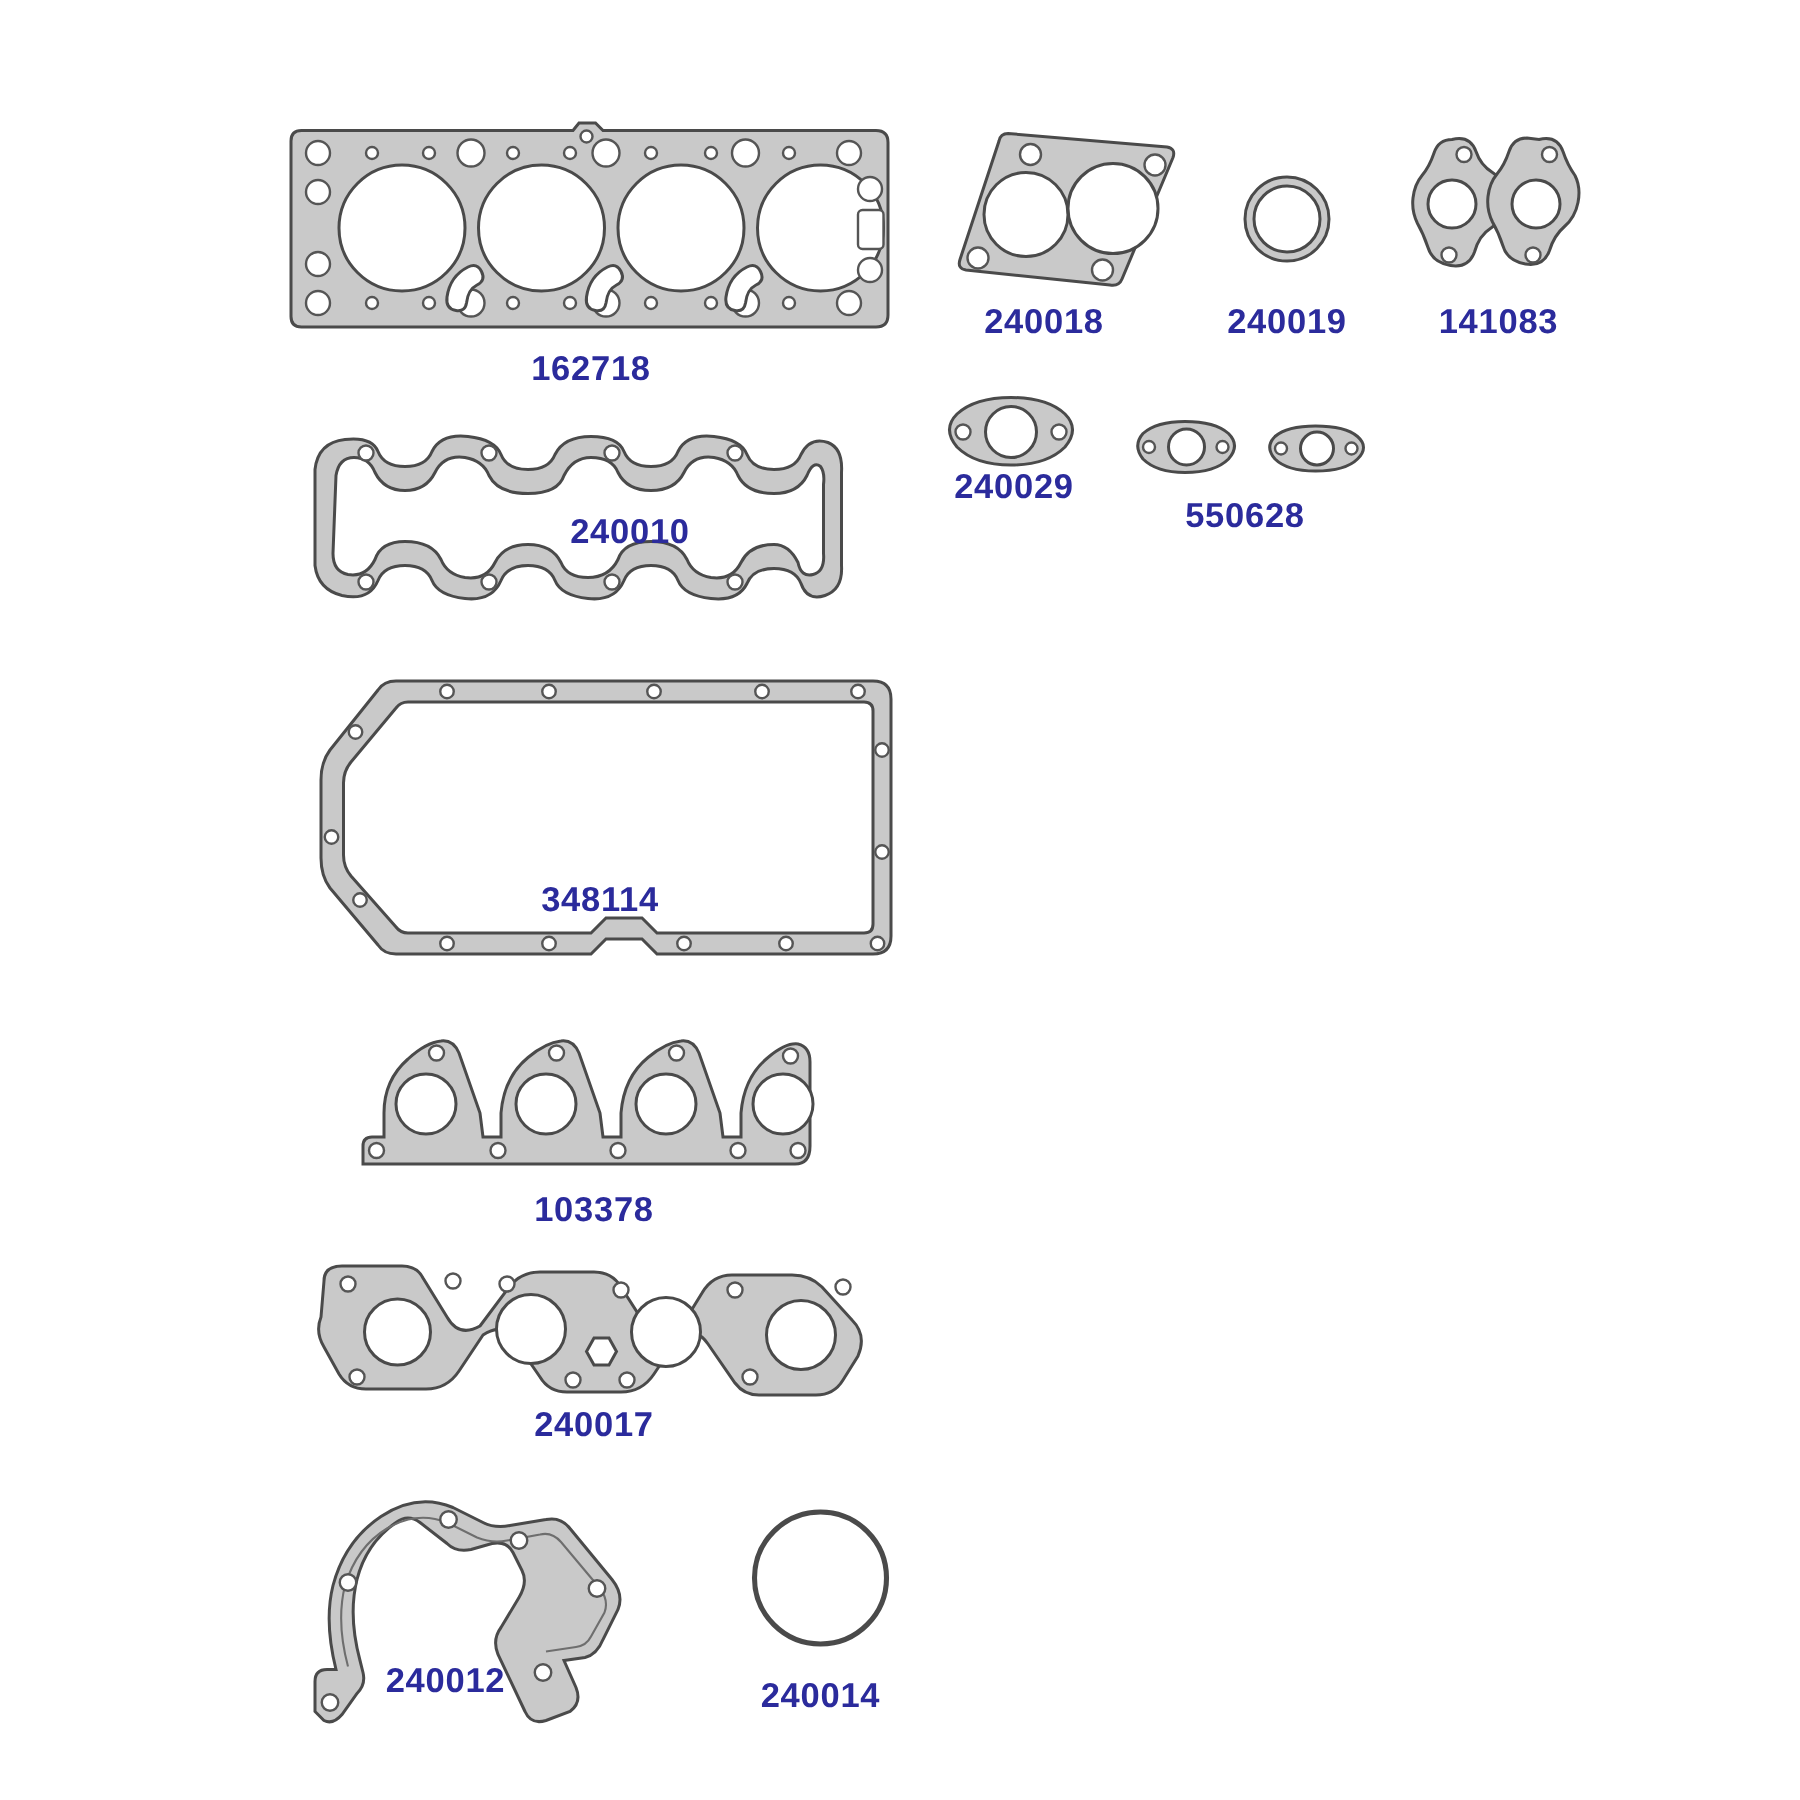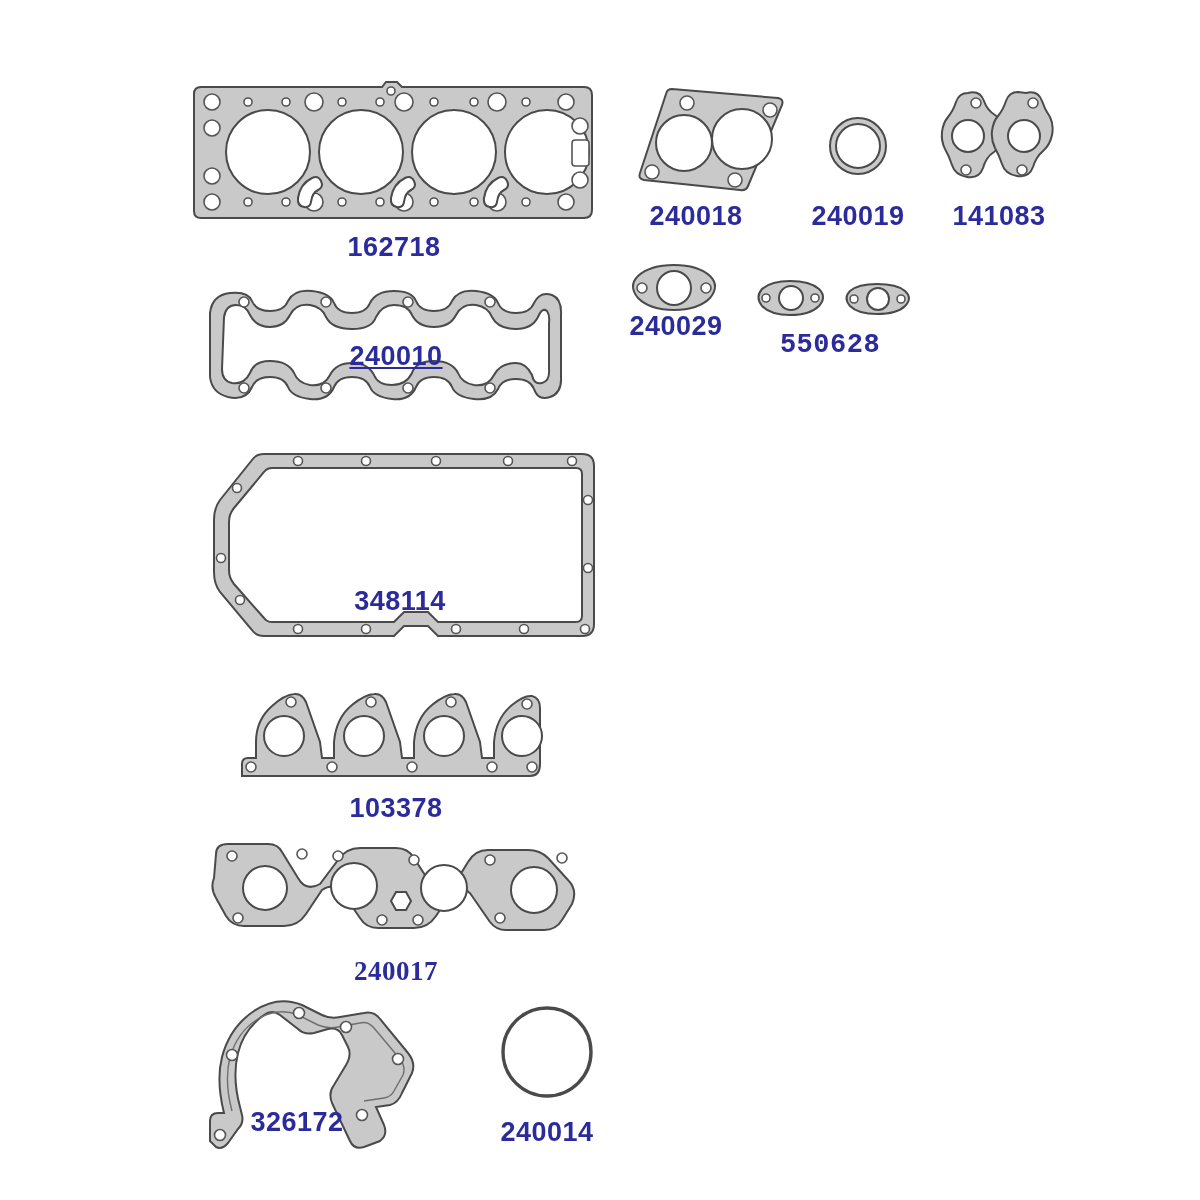--- a/index.html
+++ b/index.html
@@ -20,21 +20,21 @@
   }
   .part svg {
     display: block;
     overflow: visible;
   }
   .label {
     position: absolute;
     color: #2b2b9c;
     font-family: "Liberation Sans", sans-serif;
     font-weight: bold;
-    font-size: 27px;
+    font-size: 23px;
     letter-spacing: 0.5px;
     white-space: nowrap;
     text-align: center;
     transform: translateX(-50%);
   }
   
   .g-body {
     fill: #c9c9c9;
     stroke: #4a4a4a;
     stroke-width: 2;
@@ -178,21 +178,21 @@
       <circle class="g-smallhole" cx="44" cy="19" r="5"></circle>
       <circle class="g-smallhole" cx="126" cy="19" r="5"></circle>
       <circle class="g-smallhole" cx="208" cy="19" r="5"></circle>
       <circle class="g-smallhole" cx="290" cy="19" r="5"></circle>
       <circle class="g-smallhole" cx="44" cy="105" r="5"></circle>
       <circle class="g-smallhole" cx="126" cy="105" r="5"></circle>
       <circle class="g-smallhole" cx="208" cy="105" r="5"></circle>
       <circle class="g-smallhole" cx="290" cy="105" r="5"></circle>
     </svg>
   </div>
-  <div class="label" style="left:396px; top:341px;text-decoration:underline;">240010</div>
+  <div class="label" style="left:420px; top:341px;">240010</div>
 
   <div class="part" style="left:628px; top:262px;">
     <svg width="92" height="52" viewBox="0 0 92 52">
       <path class="g-body" d="M46,3 Q70,3 82,14 Q92,24 82,36 Q70,48 46,48 Q22,48 10,36 Q0,24 10,14 Q22,3 46,3 Z"></path>
       <circle class="g-hole" cx="46" cy="26" r="17"></circle>
       <circle class="g-smallhole" cx="14" cy="26" r="5"></circle>
       <circle class="g-smallhole" cx="78" cy="26" r="5"></circle>
     </svg>
   </div>
   <div class="label" style="left:676px; top:311px;">240029</div>
@@ -206,21 +206,21 @@
         <circle class="g-smallhole" cx="60" cy="20" r="4"></circle>
       </g>
       <g>
         <path class="g-body" d="M122,6 Q142,6 150,13 Q158,20 150,28 Q142,36 122,36 Q103,36 95,28 Q88,20 95,13 Q103,6 122,6 Z"></path>
         <circle class="g-hole" cx="123" cy="21" r="11"></circle>
         <circle class="g-smallhole" cx="99" cy="21" r="4"></circle>
         <circle class="g-smallhole" cx="146" cy="21" r="4"></circle>
       </g>
     </svg>
   </div>
-  <div class="label" style="left:830px; top:330px;font-family:Liberation Mono, monospace;">550628</div>
+  <div class="label" style="left:830px; top:330px;">550628</div>
 
   <div class="part" style="left:190px; top:448px;">
     <svg width="412" height="200" viewBox="0 0 412 200">
       <path class="g-body" d="
         M30,52
         L62,12 Q66,6 74,6
         L392,6 Q404,6 404,18
         L404,176 Q404,188 392,188
         L248,188 L238,178 L214,178 L204,188
         L74,188 Q66,188 62,182
@@ -314,21 +314,21 @@
       <circle class="g-smallhole" cx="128" cy="18" r="5"></circle>
       <circle class="g-smallhole" cx="204" cy="22" r="5"></circle>
       <circle class="g-smallhole" cx="280" cy="22" r="5"></circle>
       <circle class="g-smallhole" cx="352" cy="20" r="5"></circle>
       <circle class="g-smallhole" cx="28" cy="80" r="5"></circle>
       <circle class="g-smallhole" cx="172" cy="82" r="5"></circle>
       <circle class="g-smallhole" cx="208" cy="82" r="5"></circle>
       <circle class="g-smallhole" cx="290" cy="80" r="5"></circle>
     </svg>
   </div>
-  <div class="label" style="left:396px; top:956px;font-family:Liberation Serif, serif;">240017</div>
+  <div class="label" style="left:396px; top:936px;">240017</div>
 
   <div class="part" style="left:198px; top:995px;">
     <svg width="250" height="155" viewBox="0 0 250 155">
       <path class="g-body" d="
         M12,146 L12,126 Q12,118 20,118
         L26,118 Q18,86 24,62 Q32,32 56,16 Q80,0 104,10 L124,20
         Q132,24 142,22 L166,18 Q176,16 182,24
         L210,58 Q218,68 214,78 L204,98
         Q200,108 192,110 L178,112 L186,130
         Q190,140 182,146 L166,152 Q156,155 152,146
@@ -340,21 +340,21 @@
       <path class="g-inner-line" d="M34,116 Q26,86 32,62 Q40,36 60,24 Q80,12 100,20 L120,30 Q130,34 140,32 L162,28 Q170,26 176,33 L202,64 Q208,72 205,80 L196,96 Q193,102 186,103 L166,106"></path>
 
       <circle class="g-smallhole" cx="101" cy="18" r="5.5"></circle>
       <circle class="g-smallhole" cx="34" cy="60" r="5.5"></circle>
       <circle class="g-smallhole" cx="22" cy="140" r="5.5"></circle>
       <circle class="g-smallhole" cx="148" cy="32" r="5.5"></circle>
       <circle class="g-smallhole" cx="200" cy="64" r="5.5"></circle>
       <circle class="g-smallhole" cx="164" cy="120" r="5.5"></circle>
     </svg>
   </div>
-  <div class="label" style="left:297px; top:1107px;">326172</div>
+  <div class="label" style="left:297px; top:1107px;">240012</div>
 
   <div class="part" style="left:500px; top:1005px;">
     <svg width="94" height="94" viewBox="0 0 94 94">
       <circle class="g-ring" cx="47" cy="47" r="44"></circle>
     </svg>
   </div>
   <div class="label" style="left:547px; top:1117px;">240014</div>
 
 </div>
 

